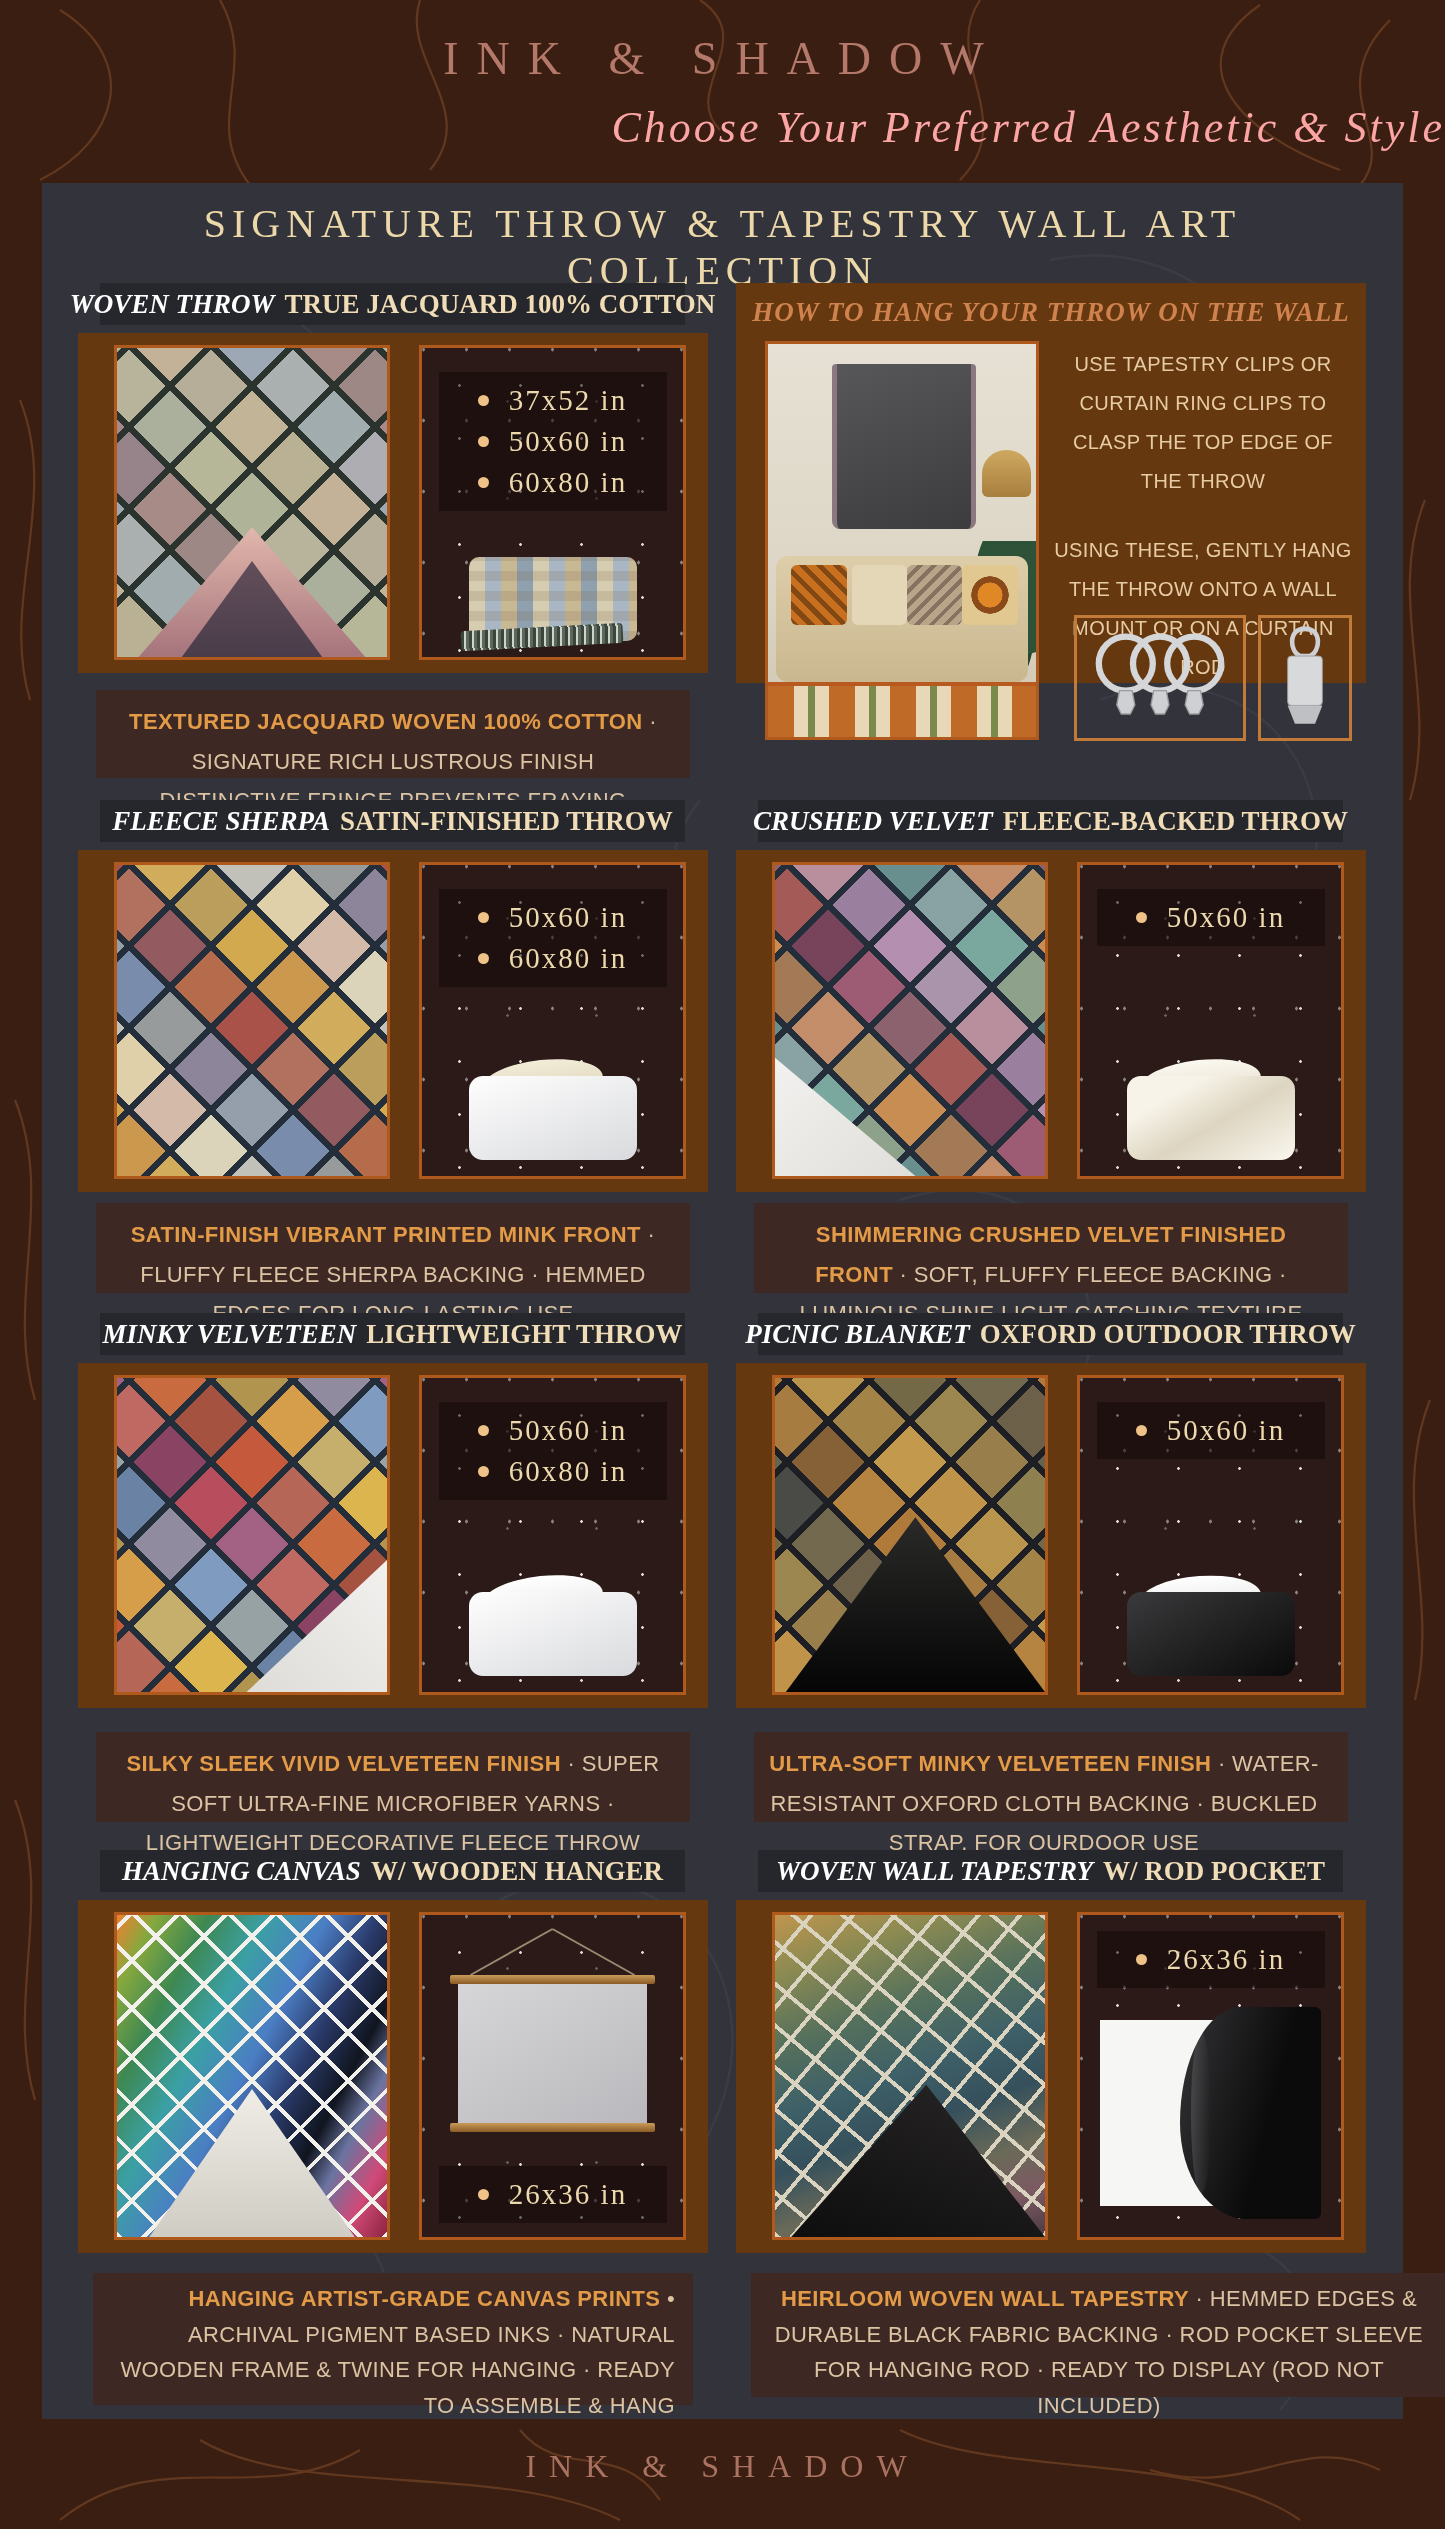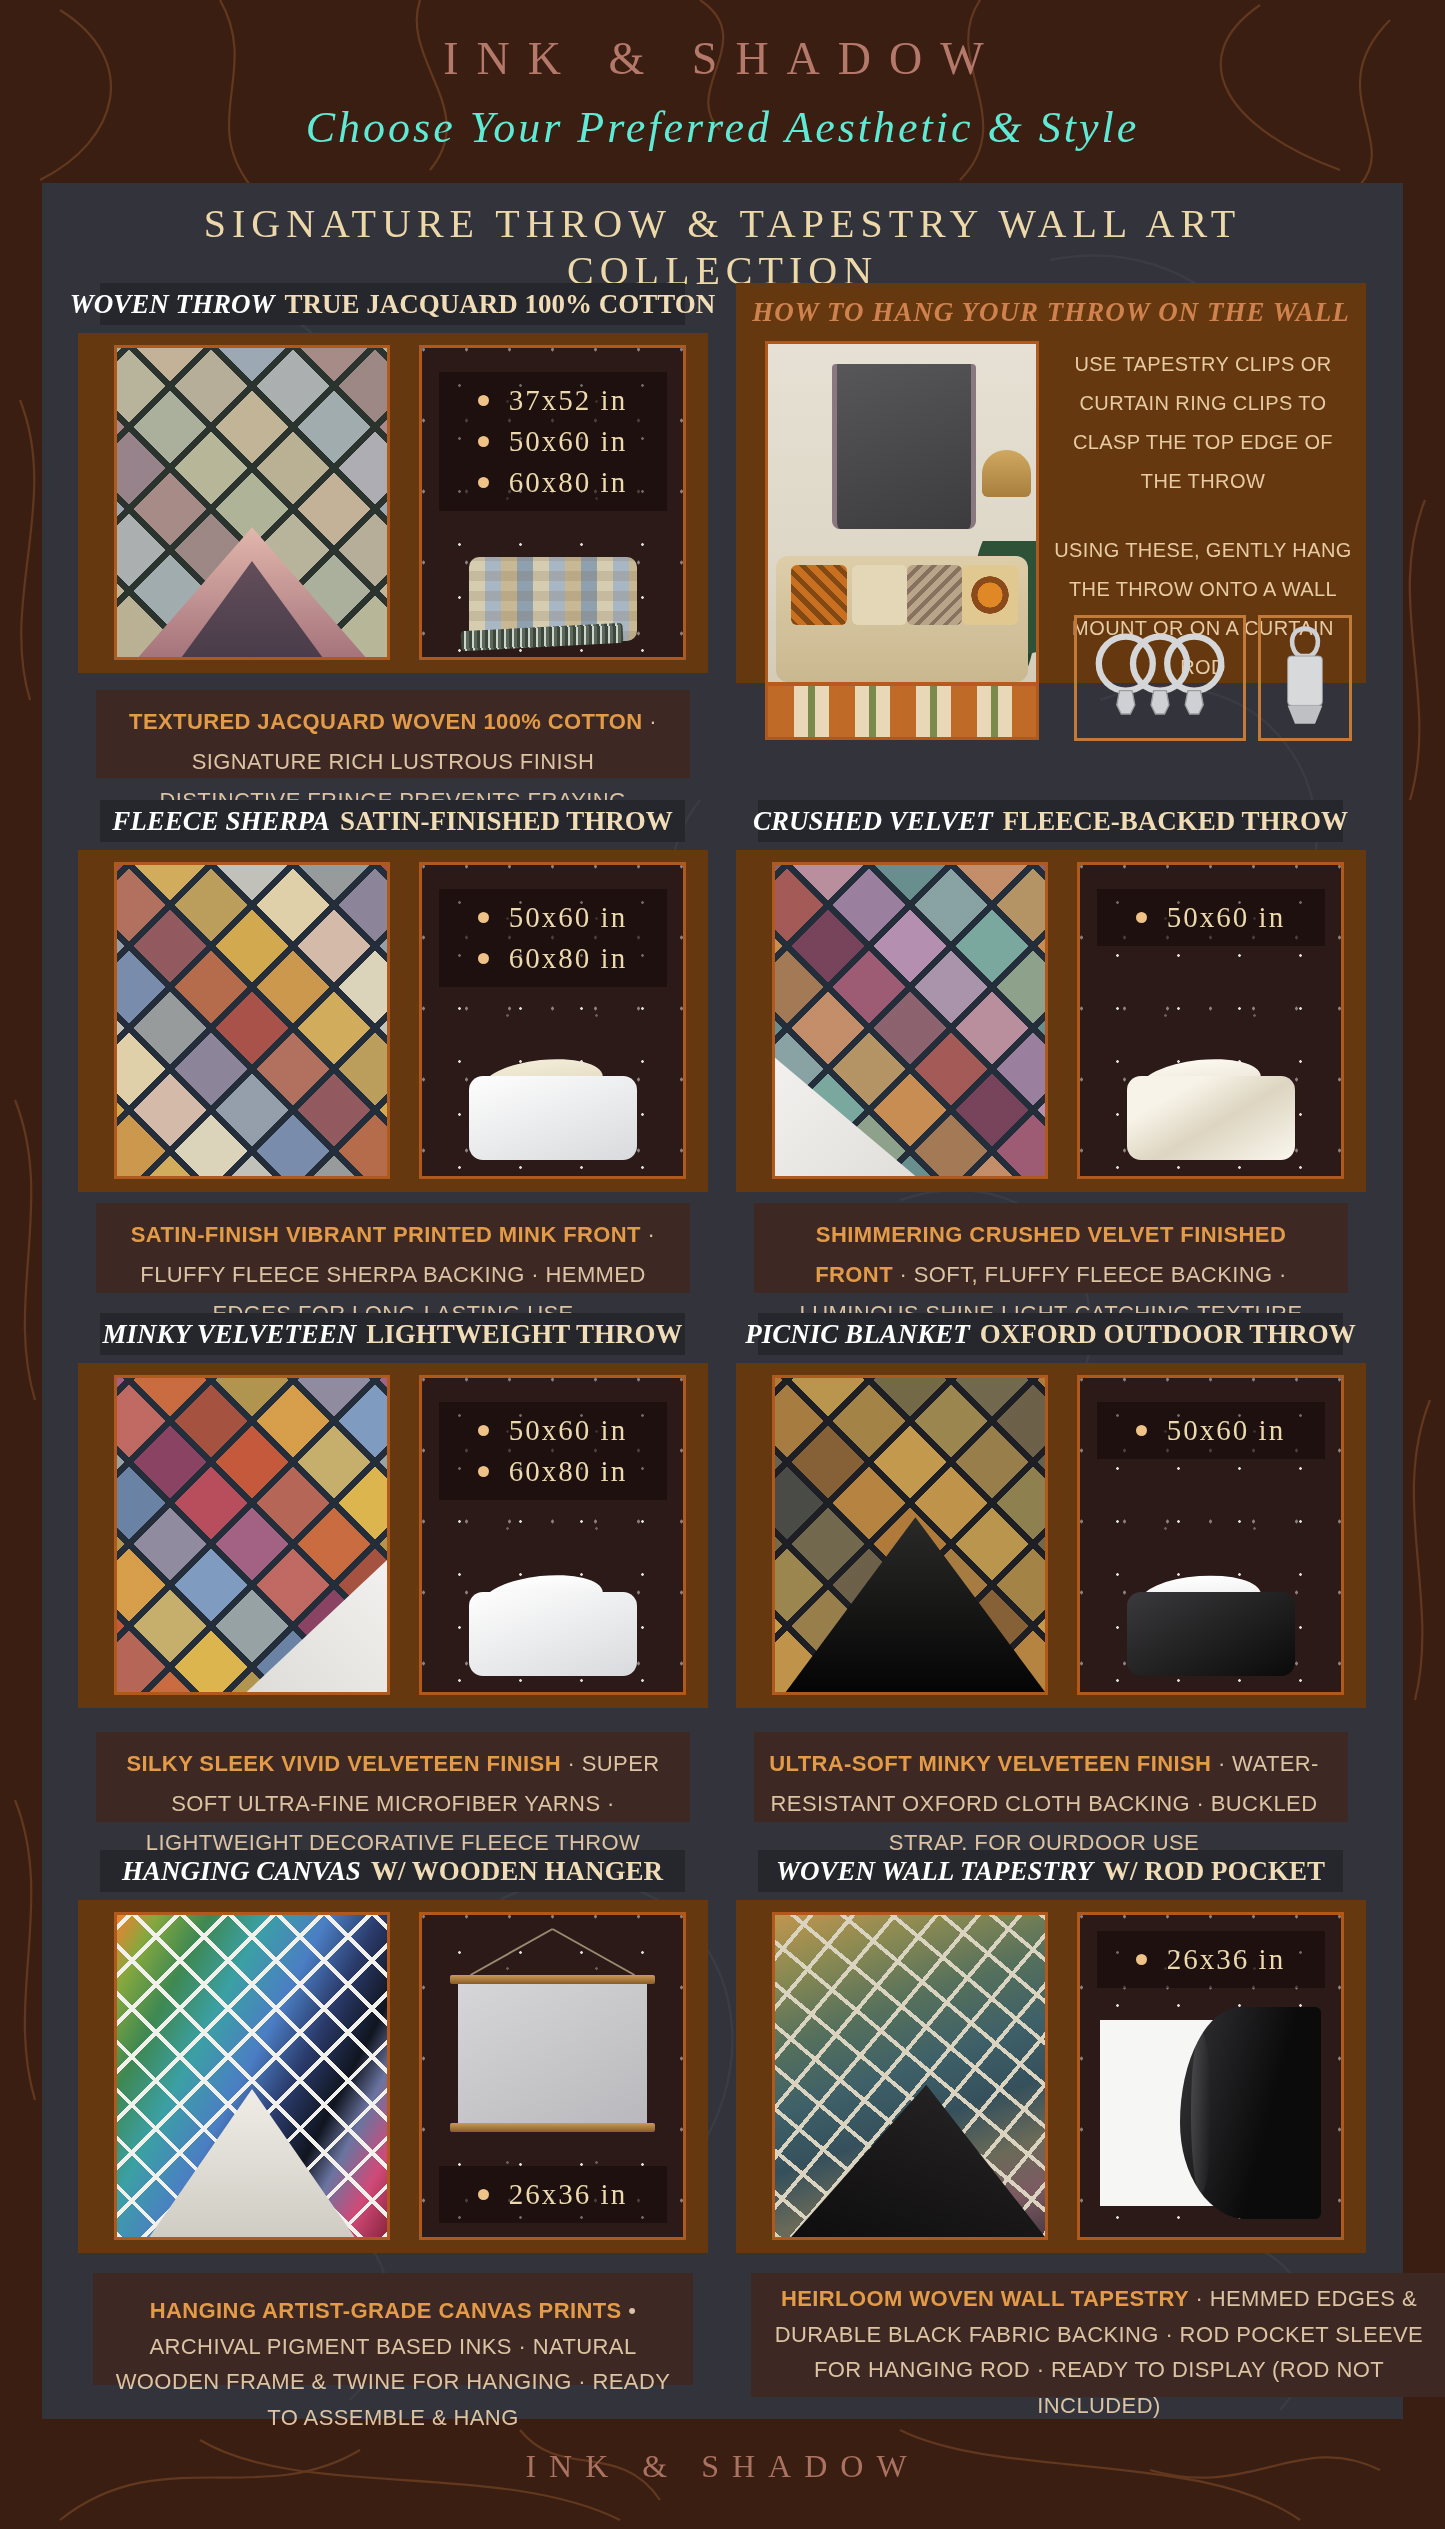--- a/index.html
+++ b/index.html
@@ -3,22 +3,22 @@
 <meta charset="utf-8">
 <style>
   html,body{margin:0;padding:0;background:#2a150c;}
   .page{position:relative;width:1445px;height:2529px;background:#3b1e12;overflow:hidden;
         font-family:"Liberation Serif",serif;}
   svg.bgart{position:absolute;left:0;top:0;pointer-events:none;}
 
   
   .brand{position:absolute;left:0;top:32px;width:100%;text-align:center;
          font-size:46px;letter-spacing:18px;color:#b5796b;font-weight:400;}
-  .tagline{position:absolute;left:0;top:102px;width:100%;text-align:center;
-         font-style:italic;font-size:44px;letter-spacing:3px;color:#5eead4;}
+  .tagline{position:absolute;left:0;top:102px;width:100%;text-align:right;
+         font-style:italic;font-size:44px;letter-spacing:3px;color:#fca5a5;}
   .charcoal{position:absolute;left:42px;top:183px;width:1361px;height:2236px;background:#33343b;}
   .colltitle{position:absolute;left:42px;top:200px;width:1361px;text-align:center;
          font-size:40px;letter-spacing:6px;color:#edd8a9;}
 
   
   .hdr{position:absolute;width:585px;height:42px;background:#26272c;
        display:flex;align-items:center;justify-content:center;gap:10px;
        font-size:27px;font-weight:bold;white-space:nowrap;}
   .hdr .acc{color:#ffffff;font-style:italic;}
   .hdr .rest{color:#f0dcb6;}
@@ -144,21 +144,21 @@
   
   .caption{position:absolute;width:594px;background:#3d2823;color:#dcc3a3;
            font-family:"Liberation Sans",sans-serif;font-size:22px;line-height:1.8;
            text-align:center;box-sizing:border-box;padding:12px 22px;letter-spacing:.4px;}
   .caption b{color:#e39b47;font-weight:bold;}
   #c-woven{left:96px;top:690px;height:88px;}
   #c-sherpa{left:96px;top:1203px;height:90px;}
   #c-velvet{left:754px;top:1203px;height:90px;}
   #c-minky{left:96px;top:1732px;height:90px;}
   #c-picnic{left:754px;top:1732px;height:90px;padding-left:8px;}
-  #c-canvas{left:93px;top:2273px;width:600px;height:112px;padding:20px 18px;line-height:1.62;}
+  #c-canvas{left:93px;top:2273px;width:600px;height:132px;padding:8px 18px;line-height:1.62;text-align:right;}
   #c-tapestry{left:751px;top:2273px;width:696px;height:124px;padding:8px 14px;line-height:1.62;}
 
   
   #hang{position:absolute;left:736px;top:283px;width:630px;height:400px;background:#66380f;}
   #hang .hg-title{position:absolute;left:0;top:14px;width:100%;text-align:center;
        font-size:27px;font-weight:bold;font-style:italic;color:#d0824e;letter-spacing:1px;}
   .room{position:absolute;left:29px;top:58px;width:274px;height:399px;
         box-sizing:border-box;border:3px solid #b0591d;overflow:hidden;
         background:linear-gradient(180deg,#e6e1d4 0%,#ddd6c6 60%,#cfc5b0 100%);}
   .room .throwrect{position:absolute;left:24%;top:5%;width:50%;height:42%;

